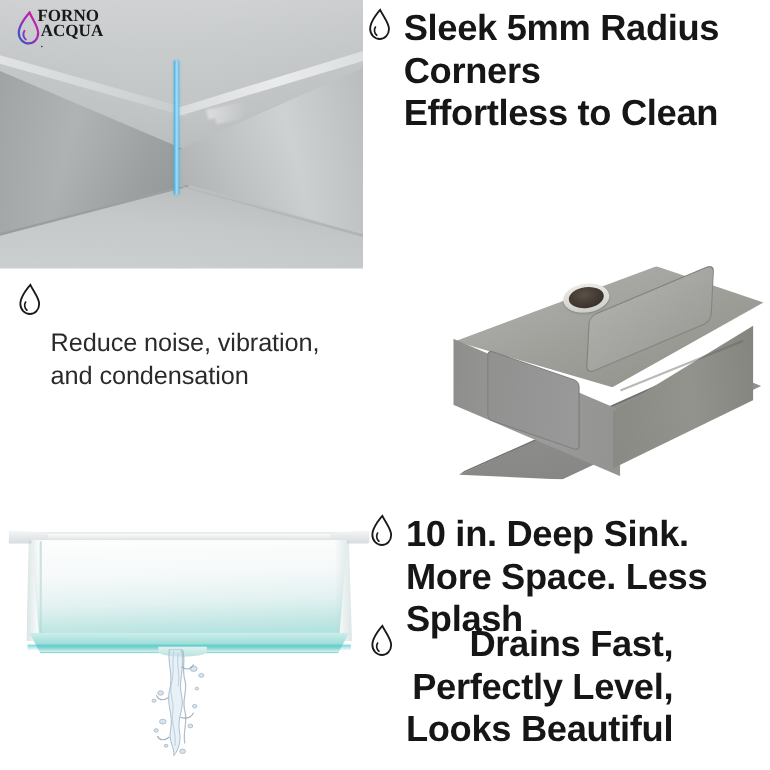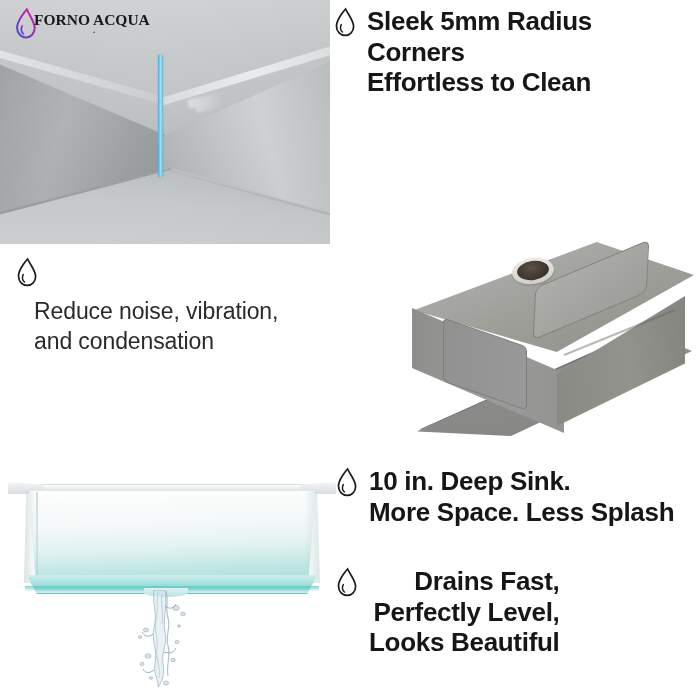--- a/index.html
+++ b/index.html
@@ -28,21 +28,21 @@
   }
   .drop-icon {
     flex: 0 0 auto;
     width: 26px;
     height: 30px;
     margin-top: 1px;
   }
   .drop-icon svg { display: block; width: 100%; height: 100%; }
   .feat-title {
     font-weight: bold;
-    font-size: 26px;
+    font-size: 33px;
     line-height: 1.18;
     letter-spacing: -0.3px;
     color: #161616;
     margin: 0;
     white-space: pre-line;
   }
   .feat-body {
     font-size: 23px;
     line-height: 1.32;
     letter-spacing: -0.1px;
@@ -50,21 +50,21 @@
     margin: 6px 0 0 0;
     white-space: pre-line;
     font-weight: normal;
   }
 
   
   #feature-radius   { left: 332px; top: 6px;   width: 364px; }
   #feature-welding  { left: 332px; top: 85px;  width: 366px; }
   #feature-welding .feat-body { margin-left: 14px; margin-top: 8px; }
   #feature-sound    { left: 14px;  top: 256px; width: 318px; }
-  #feature-sound .feat-body { margin-left: 20px; margin-top: 9px; }
+  #feature-sound .feat-body { margin-left: 32px; margin-top: 9px; }
   #feature-deep     { left: 334px; top: 466px; width: 362px; }
   #feature-drains   { left: 334px; top: 566px; width: 360px; text-align: right; }
 
   
   #img-sink-corner {
     position: absolute;
     left: 0; top: 0;
     width: 330px; height: 244px;
     overflow: hidden;
     background: #ffffff;
@@ -375,21 +375,21 @@
   .logo-drop { width: 23px; height: 31px; flex: 0 0 auto; }
   .logo-drop svg { display: block; width: 100%; height: 100%; }
   .logo-text {
     font-family: "Liberation Serif", serif;
     font-weight: bold;
     font-size: 15.5px;
     line-height: 0.92;
     letter-spacing: 0px;
     color: #16181a;
     display: flex;
-    flex-direction: row;
+    flex-direction: column;
     margin-left: -5px;
   }
   .logo-text span { display: block; white-space: nowrap; }
   .logo-l2 { margin-left: 3px; }
   .logo-reg { font-size: 8px; vertical-align: super; }
 </style>
 </head>
 <body>
 
 <div id="img-sink-corner">

